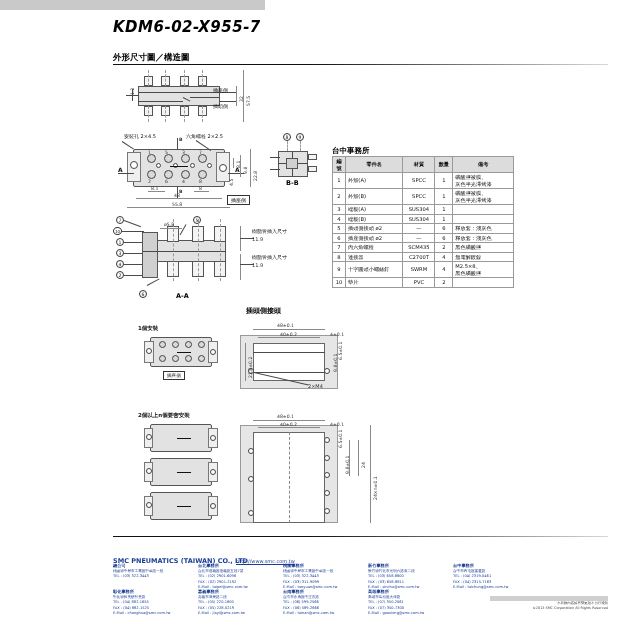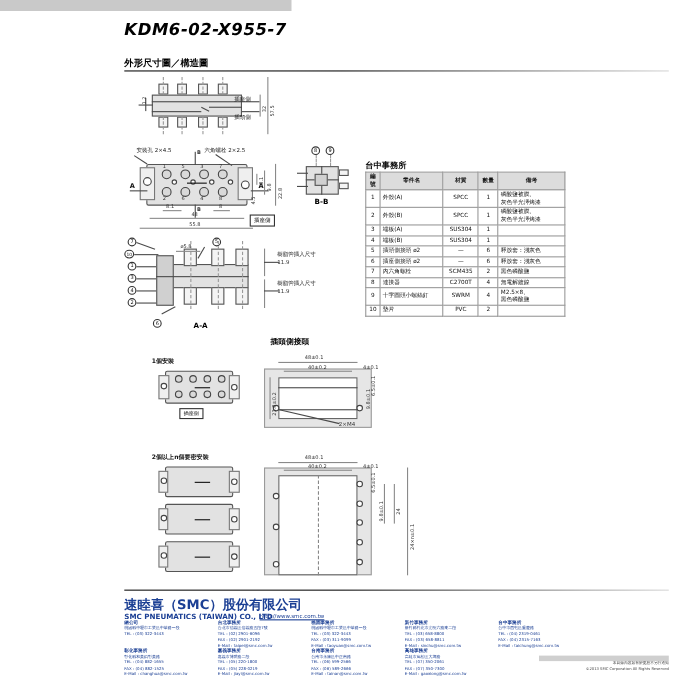--- a/index.html
+++ b/index.html
@@ -482,21 +482,20 @@
     <div class="ln lnv thin" style="left:349px;top:440px;height:36px;"></div>
     <div class="dimv" style="left:345px;top:474px;">9.8±0.1</div>
     <div class="ln lnv thin" style="left:358px;top:440px;height:36px;"></div>
     <div class="dimv" style="left:361px;top:468px;">24</div>
     <div class="ln lnv thin" style="left:370px;top:425px;height:98px;"></div>
     <div class="dimv" style="left:373px;top:500px;">24×n±0.1</div>
   </div>
 
   <div class="rule2"></div>
 
-  <div class="f-logo">速睦喜（SMC）股份有限公司</div>
   <div class="f-sub">SMC PNEUMATICS (TAIWAN) CO., LTD</div>
   <a class="f-url" href="#">http://www.smc.com.tw</a>
 
   <div id="office-grid">
       <div class="f-col" style="left: 113px; top: 563px;">
         <span class="h">總公司</span>
         <div>桃園縣中壢市工業區中華路一段</div>
         <div>TEL：(03) 322-3443</div>
       </div>
       <div class="f-col" style="left: 198px; top: 563px;">

